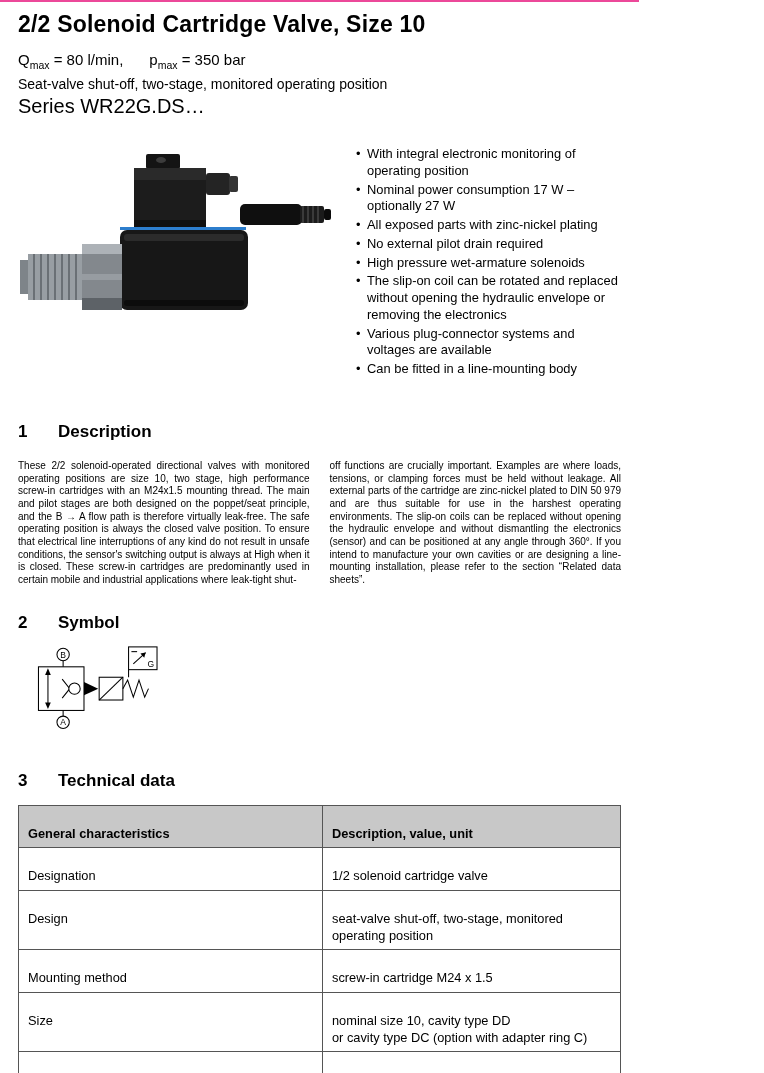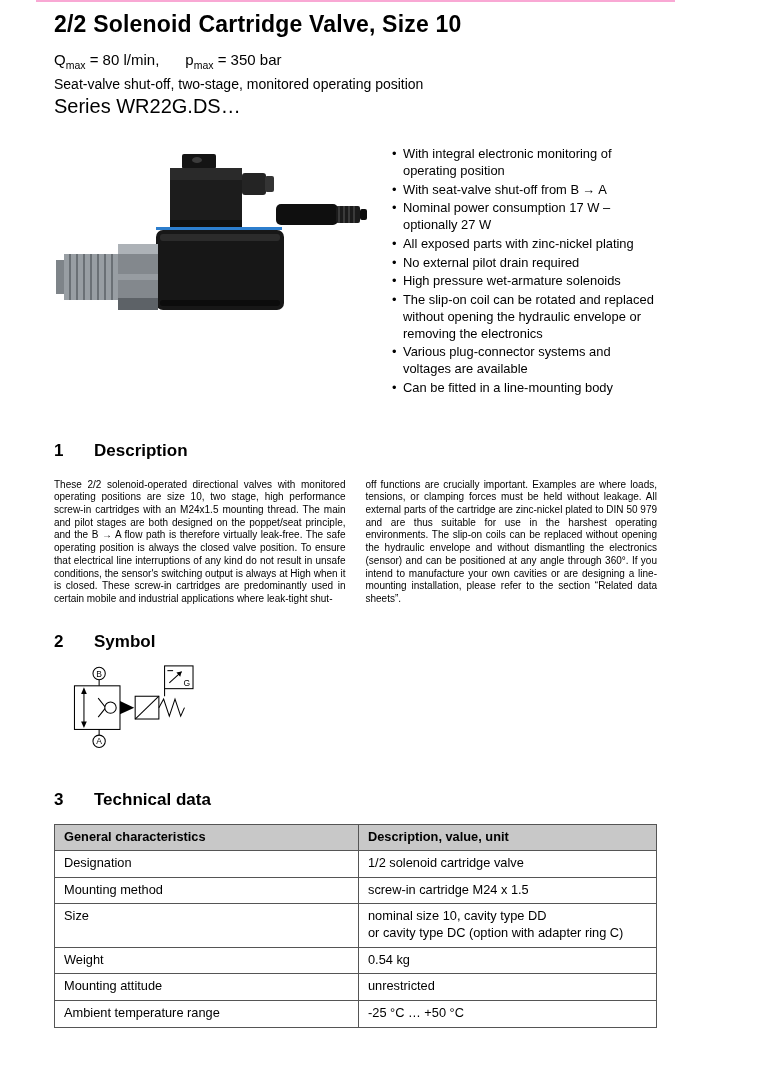--- a/index.html
+++ b/index.html
@@ -1,18 +1,18 @@
 <!DOCTYPE html>
 <html><head>
 <meta charset="utf-8">
 <style>
   * { box-sizing: border-box; margin: 0; padding: 0; }
   html, body { background: #ffffff; }
   body { font-family: "Liberation Sans", sans-serif; color: #000; width: 764px; }
-  .page { width: 639px; height: 1073px; padding: 5px 18px 0 18px; overflow: hidden; border-top: 2px solid #f9a8d4; position: relative; margin-left: 36px; }
+  .page { width: 639px; height: 1073px; padding: 5px 18px 0 18px; overflow: hidden; border-top: 2px solid #ec4899; position: relative; }
 
   .title { font-size: 23px; font-weight: bold; margin-top: 4px; letter-spacing: 0.2px; }
 
   .specs { margin-top: 13px; font-size: 15px; }
   .specs sub { font-size: 10.5px; }
   .spec-p { margin-left: 26px; }
   .subtitle { margin-top: 5px; font-size: 14px; }
   .series { margin-top: 3px; font-size: 20px; }
 
   .hero { display: flex; margin-top: 28px; align-items: flex-start; }
@@ -27,21 +27,21 @@
   #sec2 { margin-top: 26px; }
   #sec3 { margin-top: 30px; }
 
   .twocol { display: flex; gap: 20px; margin-top: 18px; }
   .twocol p { flex: 1; font-size: 10px; line-height: 1.27; text-align: justify; }
 
   .symbol { margin-top: 12px; }
   svg text { font-family: "Liberation Sans", sans-serif; }
 
   table.tech { width: 100%; border-collapse: collapse; margin-top: 14px; font-size: 12.8px; }
-  .tech th, .tech td { border: 1px solid #555; padding: 4px 9px 5px 9px; text-align: left; vertical-align: top; line-height: 1.3; }
+  .tech th, .tech td { border: 1px solid #555; padding: 20px 9px 5px 9px; text-align: left; vertical-align: top; line-height: 1.3; }
   .tech thead th { background: #c8c8c8; font-weight: bold; }
   .tech th:first-child, .tech td:first-child { width: 50.5%; }
   .tech td { white-space: pre-line; }
 </style>
 </head>
 <body>
 
 <div class="page">
 
   <h1 class="title">2/2 Solenoid Cartridge Valve, Size 10</h1>
@@ -98,21 +98,20 @@
           <line x1="44" y1="106" x2="44" y2="152"></line>
           <line x1="51" y1="106" x2="51" y2="152"></line>
           <line x1="58" y1="106" x2="58" y2="152"></line>
         </g>
         <rect x="2" y="112" width="8" height="34" fill="#7e8489"></rect>
       </svg>
     </div>
 
     <ul class="features">
       <li>With integral electronic monitoring of operating position</li>
-      <li>With seat-valve shut-off from B → A</li>
       <li>Nominal power consumption 17 W – optionally 27 W</li>
       <li>All exposed parts with zinc-nickel plating</li>
       <li>No external pilot drain required</li>
       <li>High pressure wet-armature solenoids</li>
       <li>The slip-on coil can be rotated and replaced without opening the hydraulic envelope or removing the electronics</li>
       <li>Various plug-connector systems and voltages are available</li>
       <li>Can be fitted in a line-mounting body</li>
     </ul>
   </div>
 
@@ -168,20 +167,24 @@
         <th>General characteristics</th>
         <th>Description, value, unit</th>
       </tr>
     </thead>
     <tbody>
       <tr>
         <td>Designation</td>
         <td>1/2 solenoid cartridge valve</td>
       </tr>
       <tr>
+        <td>Design</td>
+        <td>seat-valve shut-off, two-stage, monitored operating position</td>
+      </tr>
+      <tr>
         <td>Mounting method</td>
         <td>screw-in cartridge M24 x 1.5</td>
       </tr>
       <tr>
         <td>Size</td>
         <td>nominal size 10, cavity type DD
 or cavity type DC (option with adapter ring C)</td>
       </tr>
       <tr>
         <td>Weight</td>

